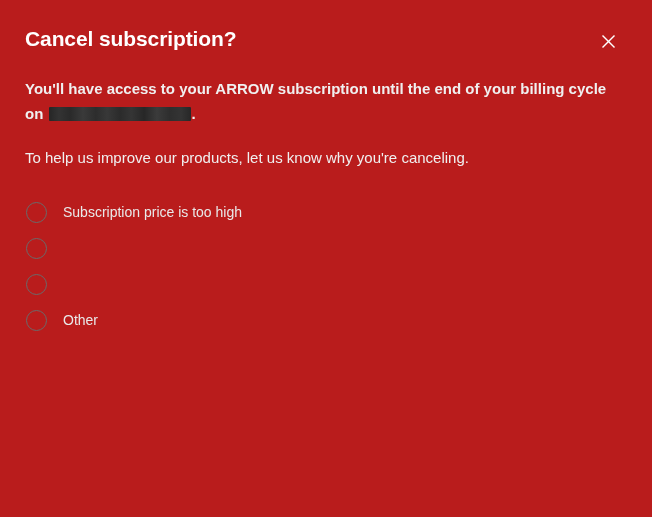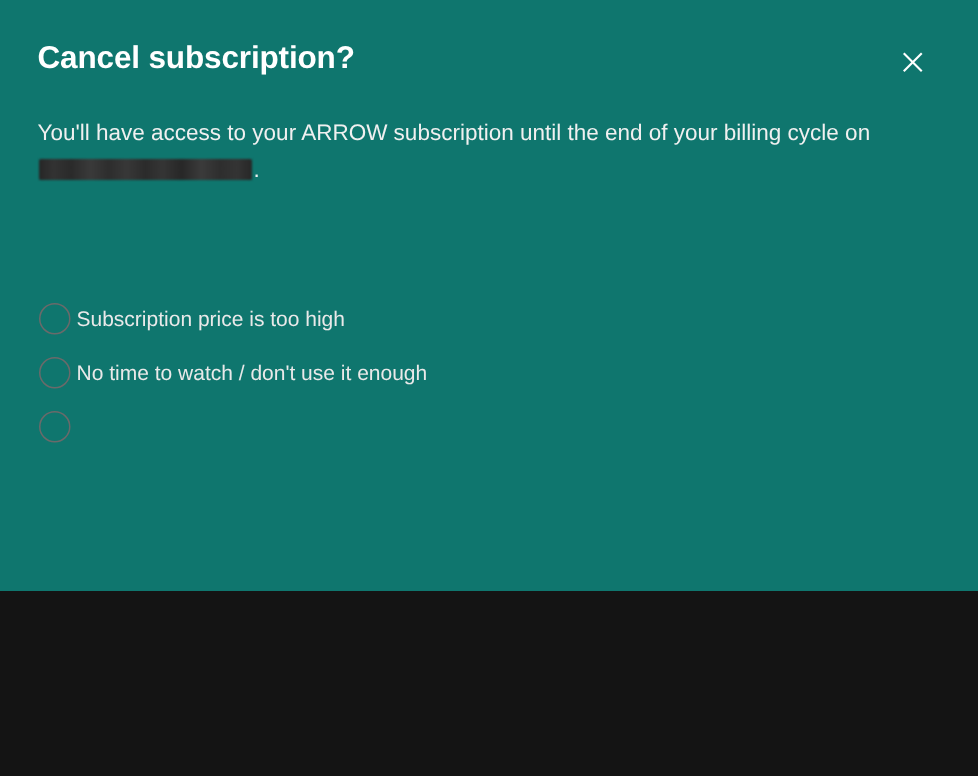--- a/index.html
+++ b/index.html
@@ -12,22 +12,22 @@
     height: 517px;
     overflow: hidden;
     font-family: "Liberation Sans", sans-serif;
     color: #ffffff;
     -webkit-font-smoothing: antialiased;
   }
 
   .dialog {
     position: relative;
     width: 652px;
-    height: 394px;
-    background: #0f766e;
+    height: 517px;
+    background: #b91c1c;
     box-sizing: border-box;
   }
 
   
   .dialog-header {
     position: absolute;
     left: 0;
     top: 0;
     width: 652px;
     height: 72px;
@@ -60,20 +60,21 @@
 
   
   .body-copy {
     position: absolute;
     left: 25px;
     top: 76px;
     width: 600px;
     font-size: 15px;
     line-height: 25px;
     color: #f0f0f0;
+    font-weight: bold;
   }
   .redaction {
     display: inline-block;
     width: 142px;
     height: 14px;
     vertical-align: -2px;
     margin: 0 1px;
     border-radius: 1px;
     background:
       linear-gradient(90deg,
@@ -124,21 +125,21 @@
     flex: 0 0 auto;
     width: 21px;
     height: 21px;
     border-radius: 50%;
     border: 1px solid #6a6a6a;
     background: transparent;
     box-sizing: border-box;
     margin-left: 1px;
   }
   .option-label {
-    margin-left: 4px;
+    margin-left: 16px;
     font-size: 14px;
     line-height: 18px;
     color: #e9e9e9;
     white-space: nowrap;
   }
 
   
   .dialog-footer {
     position: absolute;
     left: 0;
@@ -162,39 +163,43 @@
           <line x1="13.5" y1="1.5" x2="1.5" y2="13.5" stroke="#ffffff" stroke-width="1.4"></line>
         </svg>
       </span>
     </button>
   </div>
 
   <div class="body-copy">
     <span>You'll have access to your ARROW subscription until the end of your billing cycle on </span><span class="redaction"></span><span>.</span>
   </div>
 
+  <div class="prompt-copy">To help us improve our products, let us know why you're canceling.</div>
 
   <div class="options-list">
 
     <div class="option-row">
       <span class="radio-circle"></span>
       <span class="option-label">Subscription price is too high</span>
     </div>
 
 
     <div class="option-row">
       <span class="radio-circle"></span>
-      <span class="option-label">No time to watch / don't use it enough</span>
-    </div>
-
-    <div class="option-row">
-      <span class="radio-circle"></span>
-    </div>
-
-
+    </div>
+
+    <div class="option-row">
+      <span class="radio-circle"></span>
+    </div>
+
+
+    <div class="option-row">
+      <span class="radio-circle"></span>
+      <span class="option-label">Other</span>
+    </div>
 
   </div>
 
   <div class="dialog-footer">
     
 
     
 
     
   </div>

